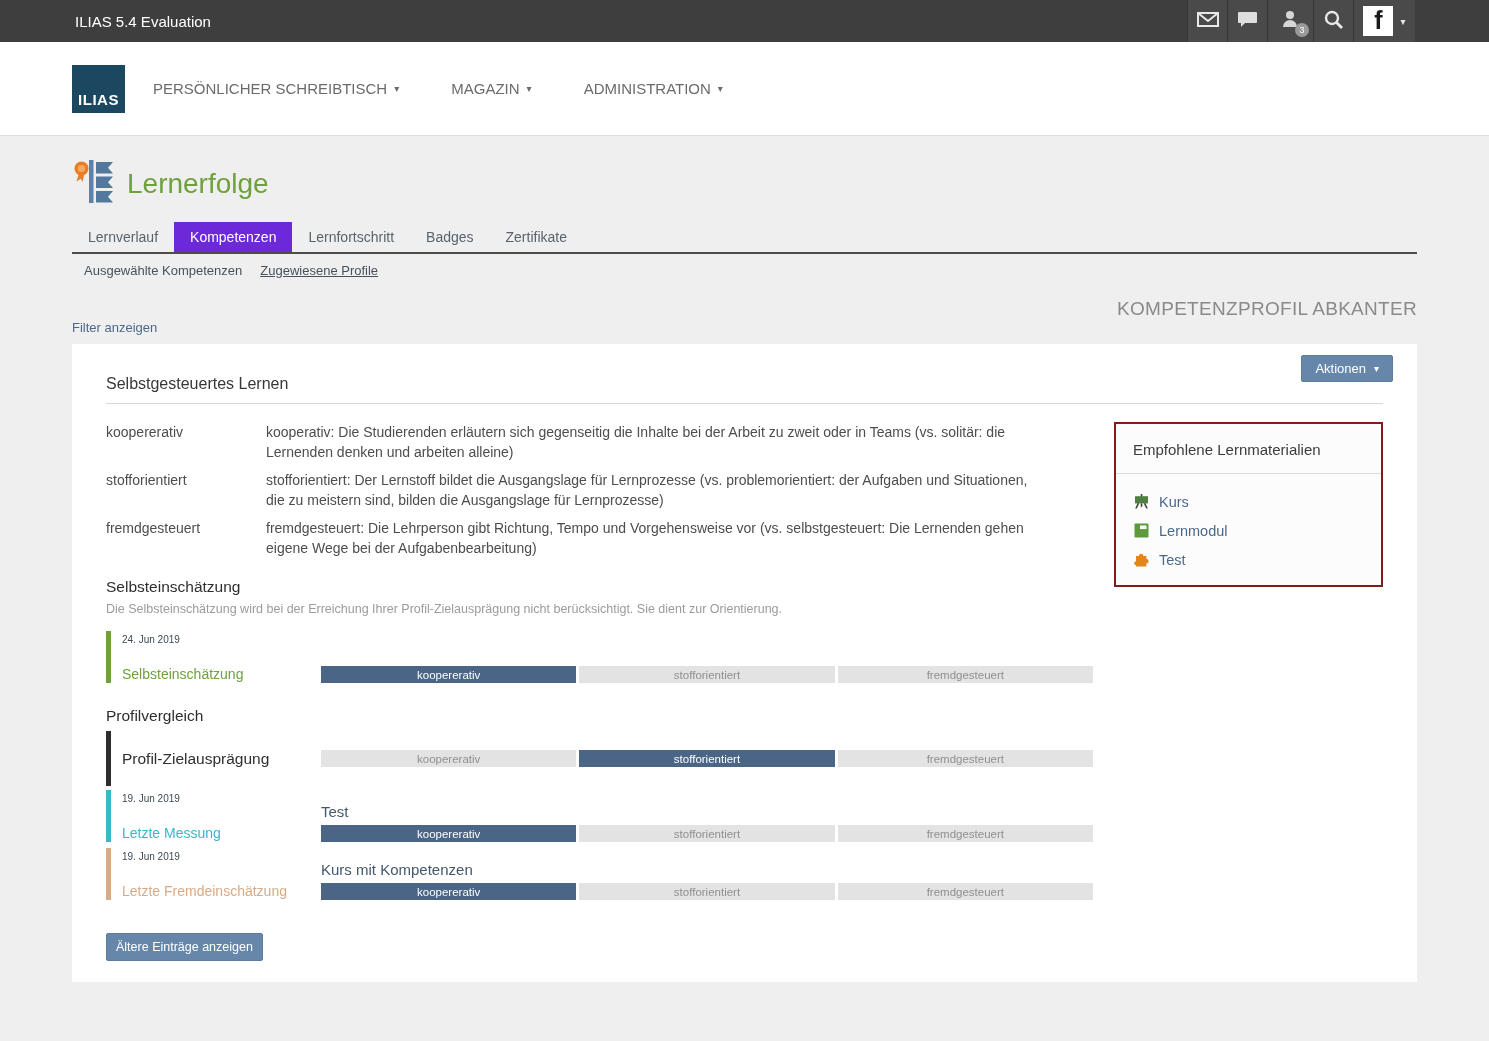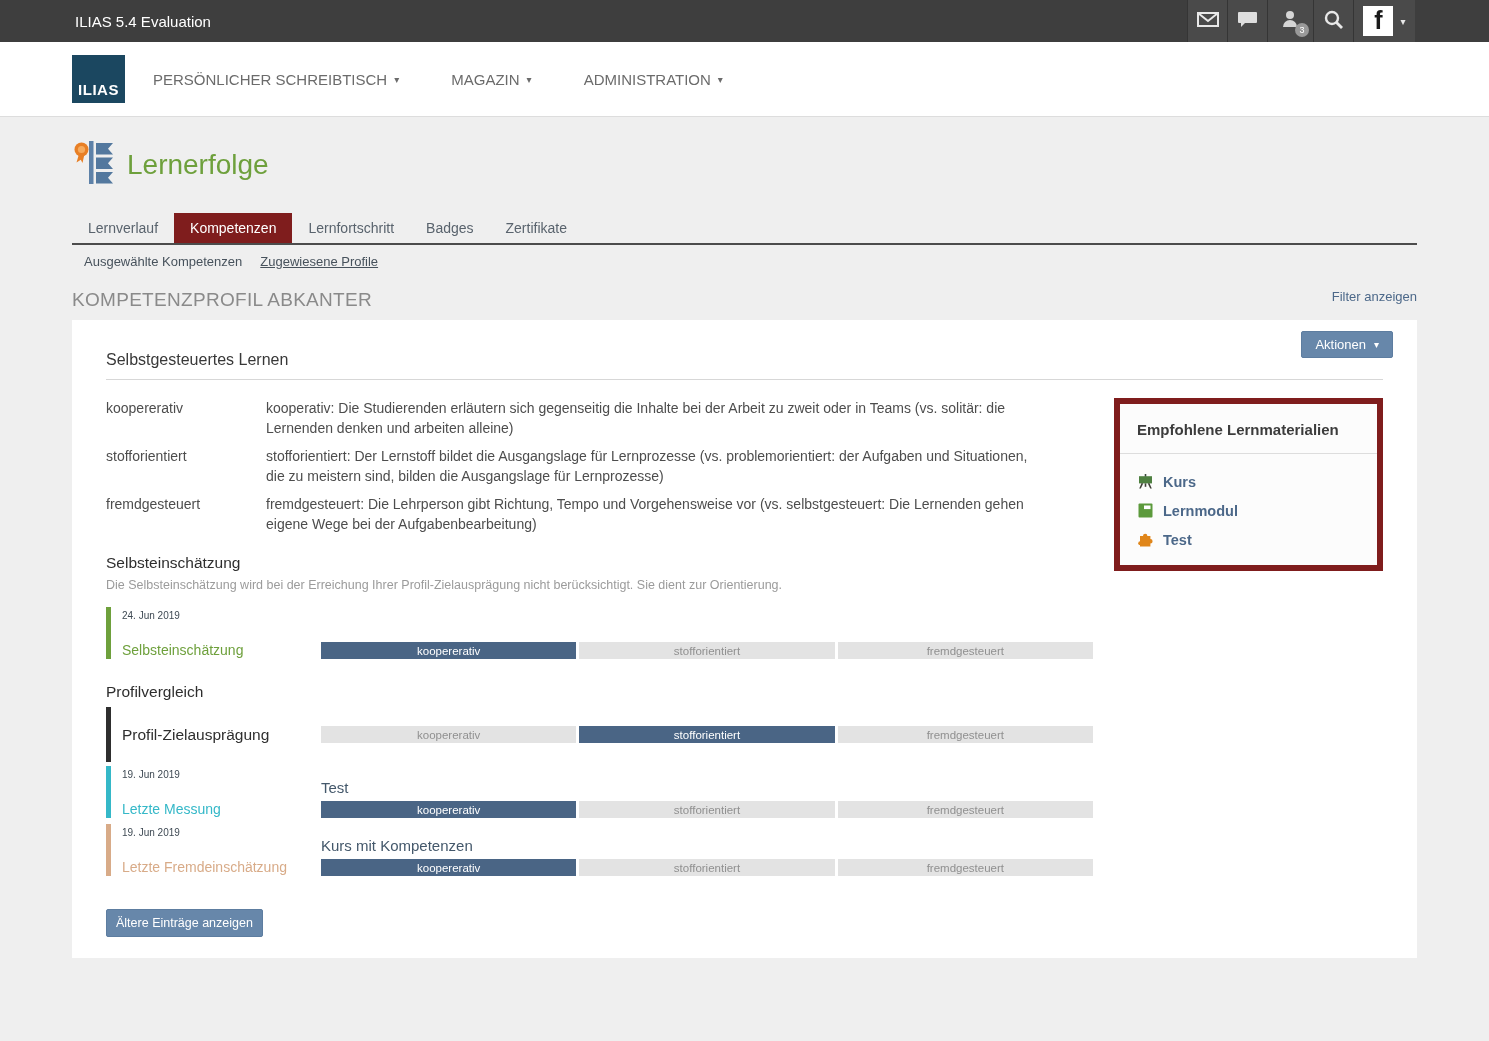--- a/index.html
+++ b/index.html
@@ -16,47 +16,47 @@
   .tb-btn.users { width: 46px; }
   .tb-btn.avatar-btn { width: 62px; gap: 7px; }
   .tb-badge { position: absolute; bottom: 5px; right: 4px; width: 14px; height: 14px;
     border-radius: 50%; background: #9a9a9a; color: #fff; font-size: 9px; display: flex;
     align-items: center; justify-content: center; }
   .avatar-tile { width: 30px; height: 30px; background: #fff; color: #1a1a1a;
     font-weight: bold; font-size: 25px; line-height: 28px; text-align: center; overflow: hidden; }
   .tb-caret { color: #e8e8e8; font-size: 10px; }
 
   
-  .navbar { height: 75px; background: #fff; display: flex; align-items: center;
+  .navbar { height: 94px; background: #fff; display: flex; align-items: center;
     padding-left: 72px; border-bottom: 1px solid #ddd; }
   .logo { width: 53px; height: 48px; background: #1b4760; color: #fff; font-weight: bold;
     font-size: 15px; display: flex; align-items: flex-end; justify-content: center;
     padding-bottom: 5px; letter-spacing: 0.5px; cursor: pointer; }
   .nav-items { display: flex; margin-left: 28px; gap: 52px; }
   .nav-item { color: #6b6b6b; font-size: 15px; display: flex; align-items: center; gap: 7px;
     cursor: pointer; }
   .nav-caret { font-size: 10px; color: #6b6b6b; }
 
   
   .content { padding: 0 72px; border-radius: 24px; }
 
   .page-head { padding-top: 22px; display: flex; align-items: center; gap: 9px; }
   .page-title { font-size: 28px; color: #6ea03c; }
 
   .tabs { display: flex; border-bottom: 2px solid #4c4c4c; margin-top: 13px; align-items: flex-end;
     padding-left: 0; }
   .tab { font-size: 14px; color: #59636d; padding: 7px 16px; cursor: pointer; }
-  .tab.active { background: #7f1d1d; color: #fff; margin-top: 10px; }
+  .tab.active { background: #6d28d9; color: #fff; }
 
   .subtabs { display: flex; gap: 18px; padding: 9px 0 4px 12px; }
   .subtab { font-size: 13px; color: #47525c; cursor: pointer; }
   .subtab.active { text-decoration: underline; }
 
   .section-row { display: flex; justify-content: space-between; align-items: flex-end;
-    margin-top: 16px; margin-bottom: 9px; }
+    margin-top: 16px; margin-bottom: 9px; flex-direction: column; }
   .section-title { font-size: 19px; color: #8a8a8a; letter-spacing: 0.3px; }
   .filter-link { font-size: 13px; color: #4c6889; cursor: pointer; align-self: flex-start; }
 
   
   .panel { background: #fff; padding: 12px 34px 21px 34px; position: relative; }
   .actions-btn { position: absolute; top: 11px; right: 24px; background: #6787aa; color: #fff;
     font-size: 13px; padding: 5px 13px; border: 1px solid #5d7da0; border-radius: 2px;
     display: flex; align-items: center; gap: 8px; cursor: pointer; }
   .actions-caret { font-size: 10px; }
   .panel-title { font-size: 16px; color: #383838; font-weight: normal;
@@ -100,21 +100,21 @@
   .entry.target { align-items: center; min-height: 55px; margin-bottom: 4px; }
   .entry.target .entry-left { justify-content: center; }
   .target-label { font-size: 15.5px; color: #2f2f2f; }
   .entry.target .entry-right { justify-content: center; }
 
   .older-btn { display: inline-block; margin-top: 27px; background: #6787aa; color: #fff;
     font-size: 12.5px; padding: 6px 9px; border: 1px solid #5d7da0; border-radius: 2px;
     cursor: pointer; }
 
   
-  .materials { border: 6px solid #7f1d1d; background: #fcfcfc; font-weight: bold; }
+  .materials { border: 2px solid #7f1d1d; background: #fcfcfc; }
   .materials-title { font-size: 15px; color: #3c3c3c; padding: 17px 17px 15px;
     border-bottom: 1px solid #ddd; }
   .materials-list { padding: 7px 17px 17px; }
   .material-item { display: flex; align-items: center; gap: 9px; margin-top: 12px;
     cursor: pointer; }
   .material-label { font-size: 14.5px; color: #4c6889; }
   .icon16 { width: 17px; height: 17px; flex: none; display: block; }
 </style>
 </head>
 <body>

